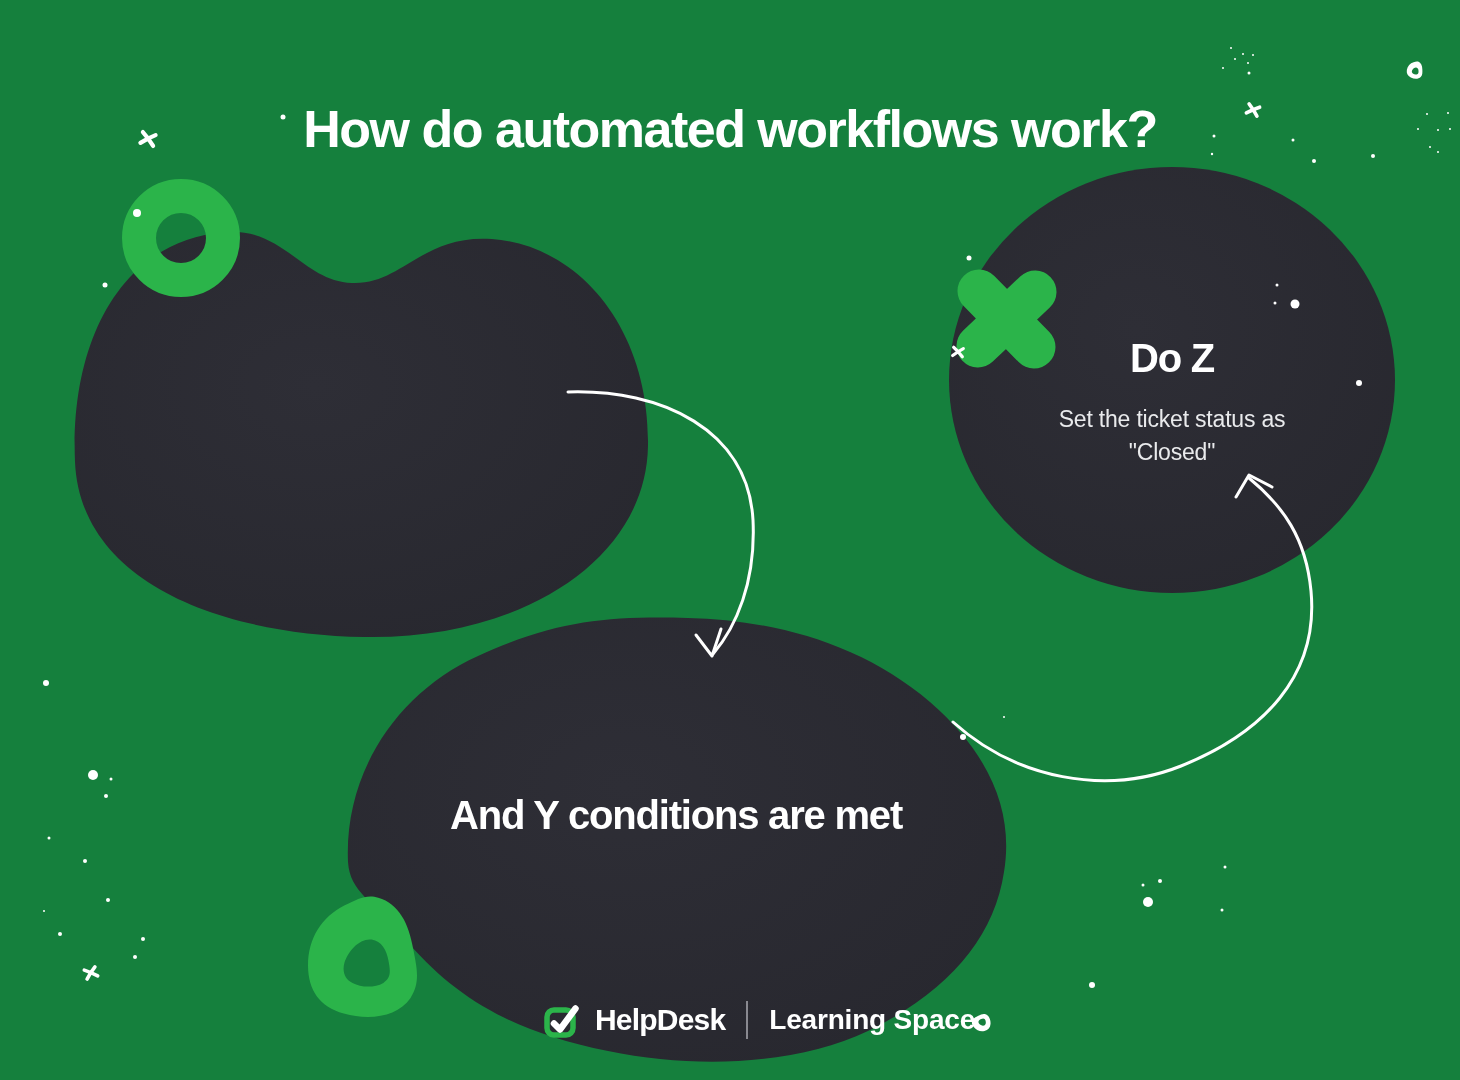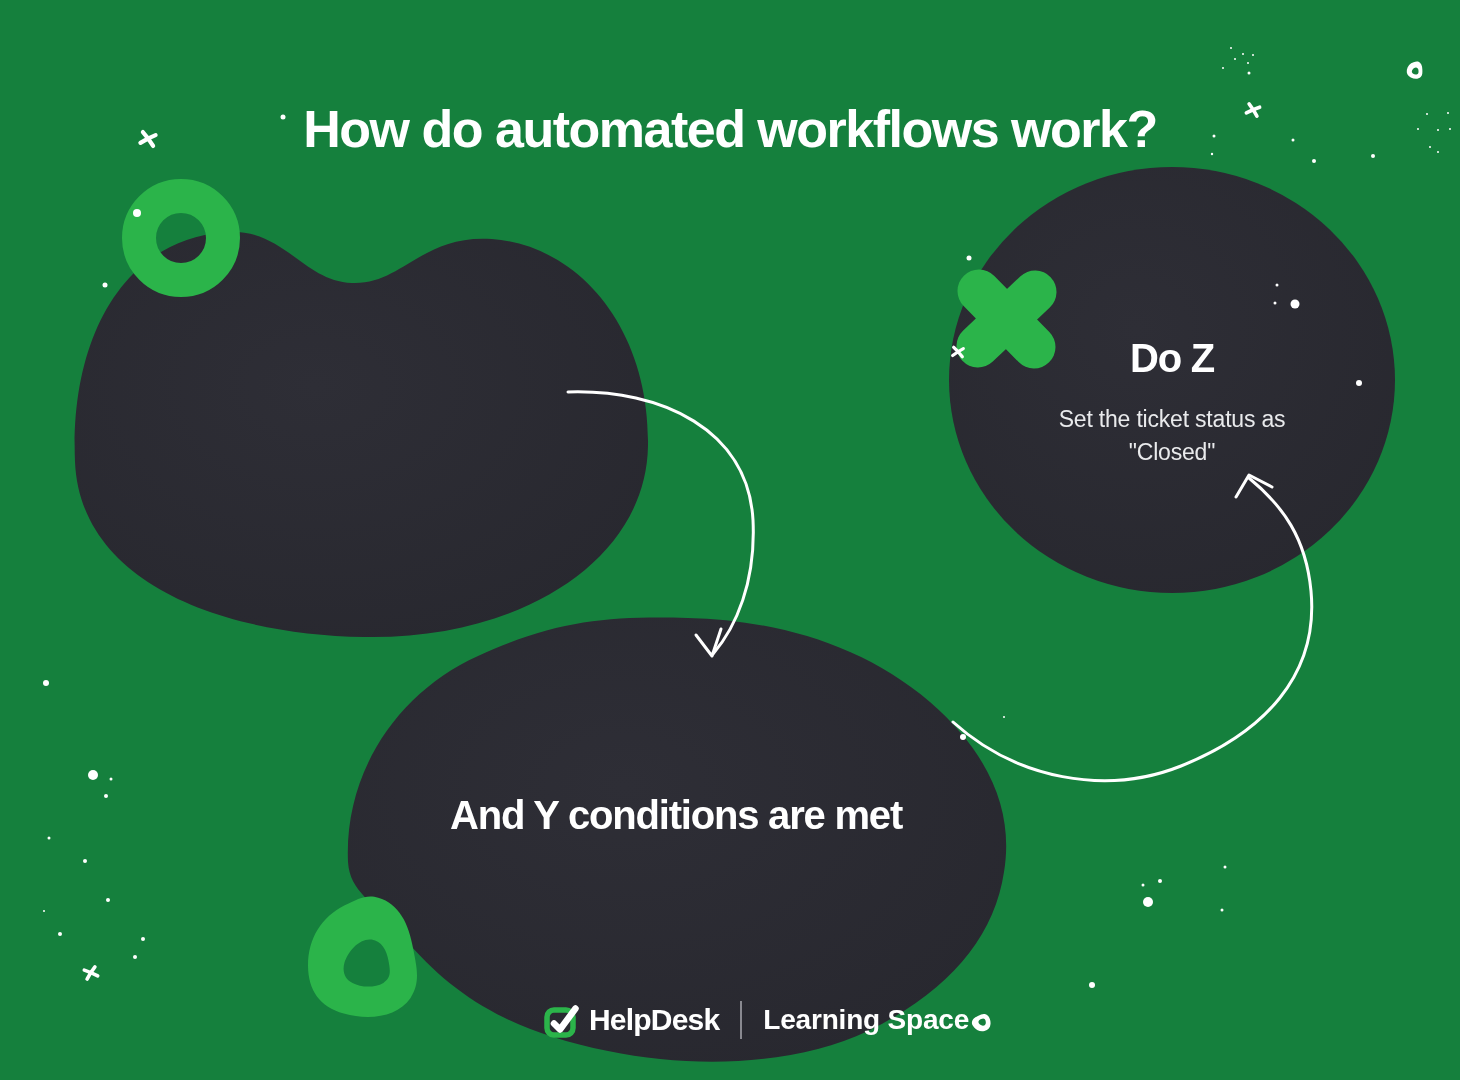--- a/index.html
+++ b/index.html
@@ -21,21 +21,21 @@
     line-height:1.43;white-space:pre-line;letter-spacing:-0.2px;
   }
   .step1{left:368px;top:362px;}
   .step2{left:676px;top:773px;margin-top:20px;}
   .step3{left:1172px;top:336px;}
   .step3 .step-sub{font-size:23px;margin-top:23px;}
   .footer{
     position:absolute;left:543px;top:998px;height:44px;
     display:flex;align-items:center;
   }
-  .brand-lockup{display:flex;align-items:center;gap:9px;}
+  .brand-lockup{display:flex;align-items:center;gap:15px;}
   .brand{color:#fff;font-size:30px;font-weight:800;letter-spacing:-0.8px;line-height:1;}
   .divider{width:2px;height:38px;background:#9A9AA1;opacity:.85;margin:0 21px;}
   .tagline{color:#fff;font-size:28px;font-weight:700;letter-spacing:-0.2px;line-height:1;}
 </style>
 </head>
 <body>
 
 <div class="canvas">
 
   <svg class="bg" viewBox="0 0 1460 1080">

